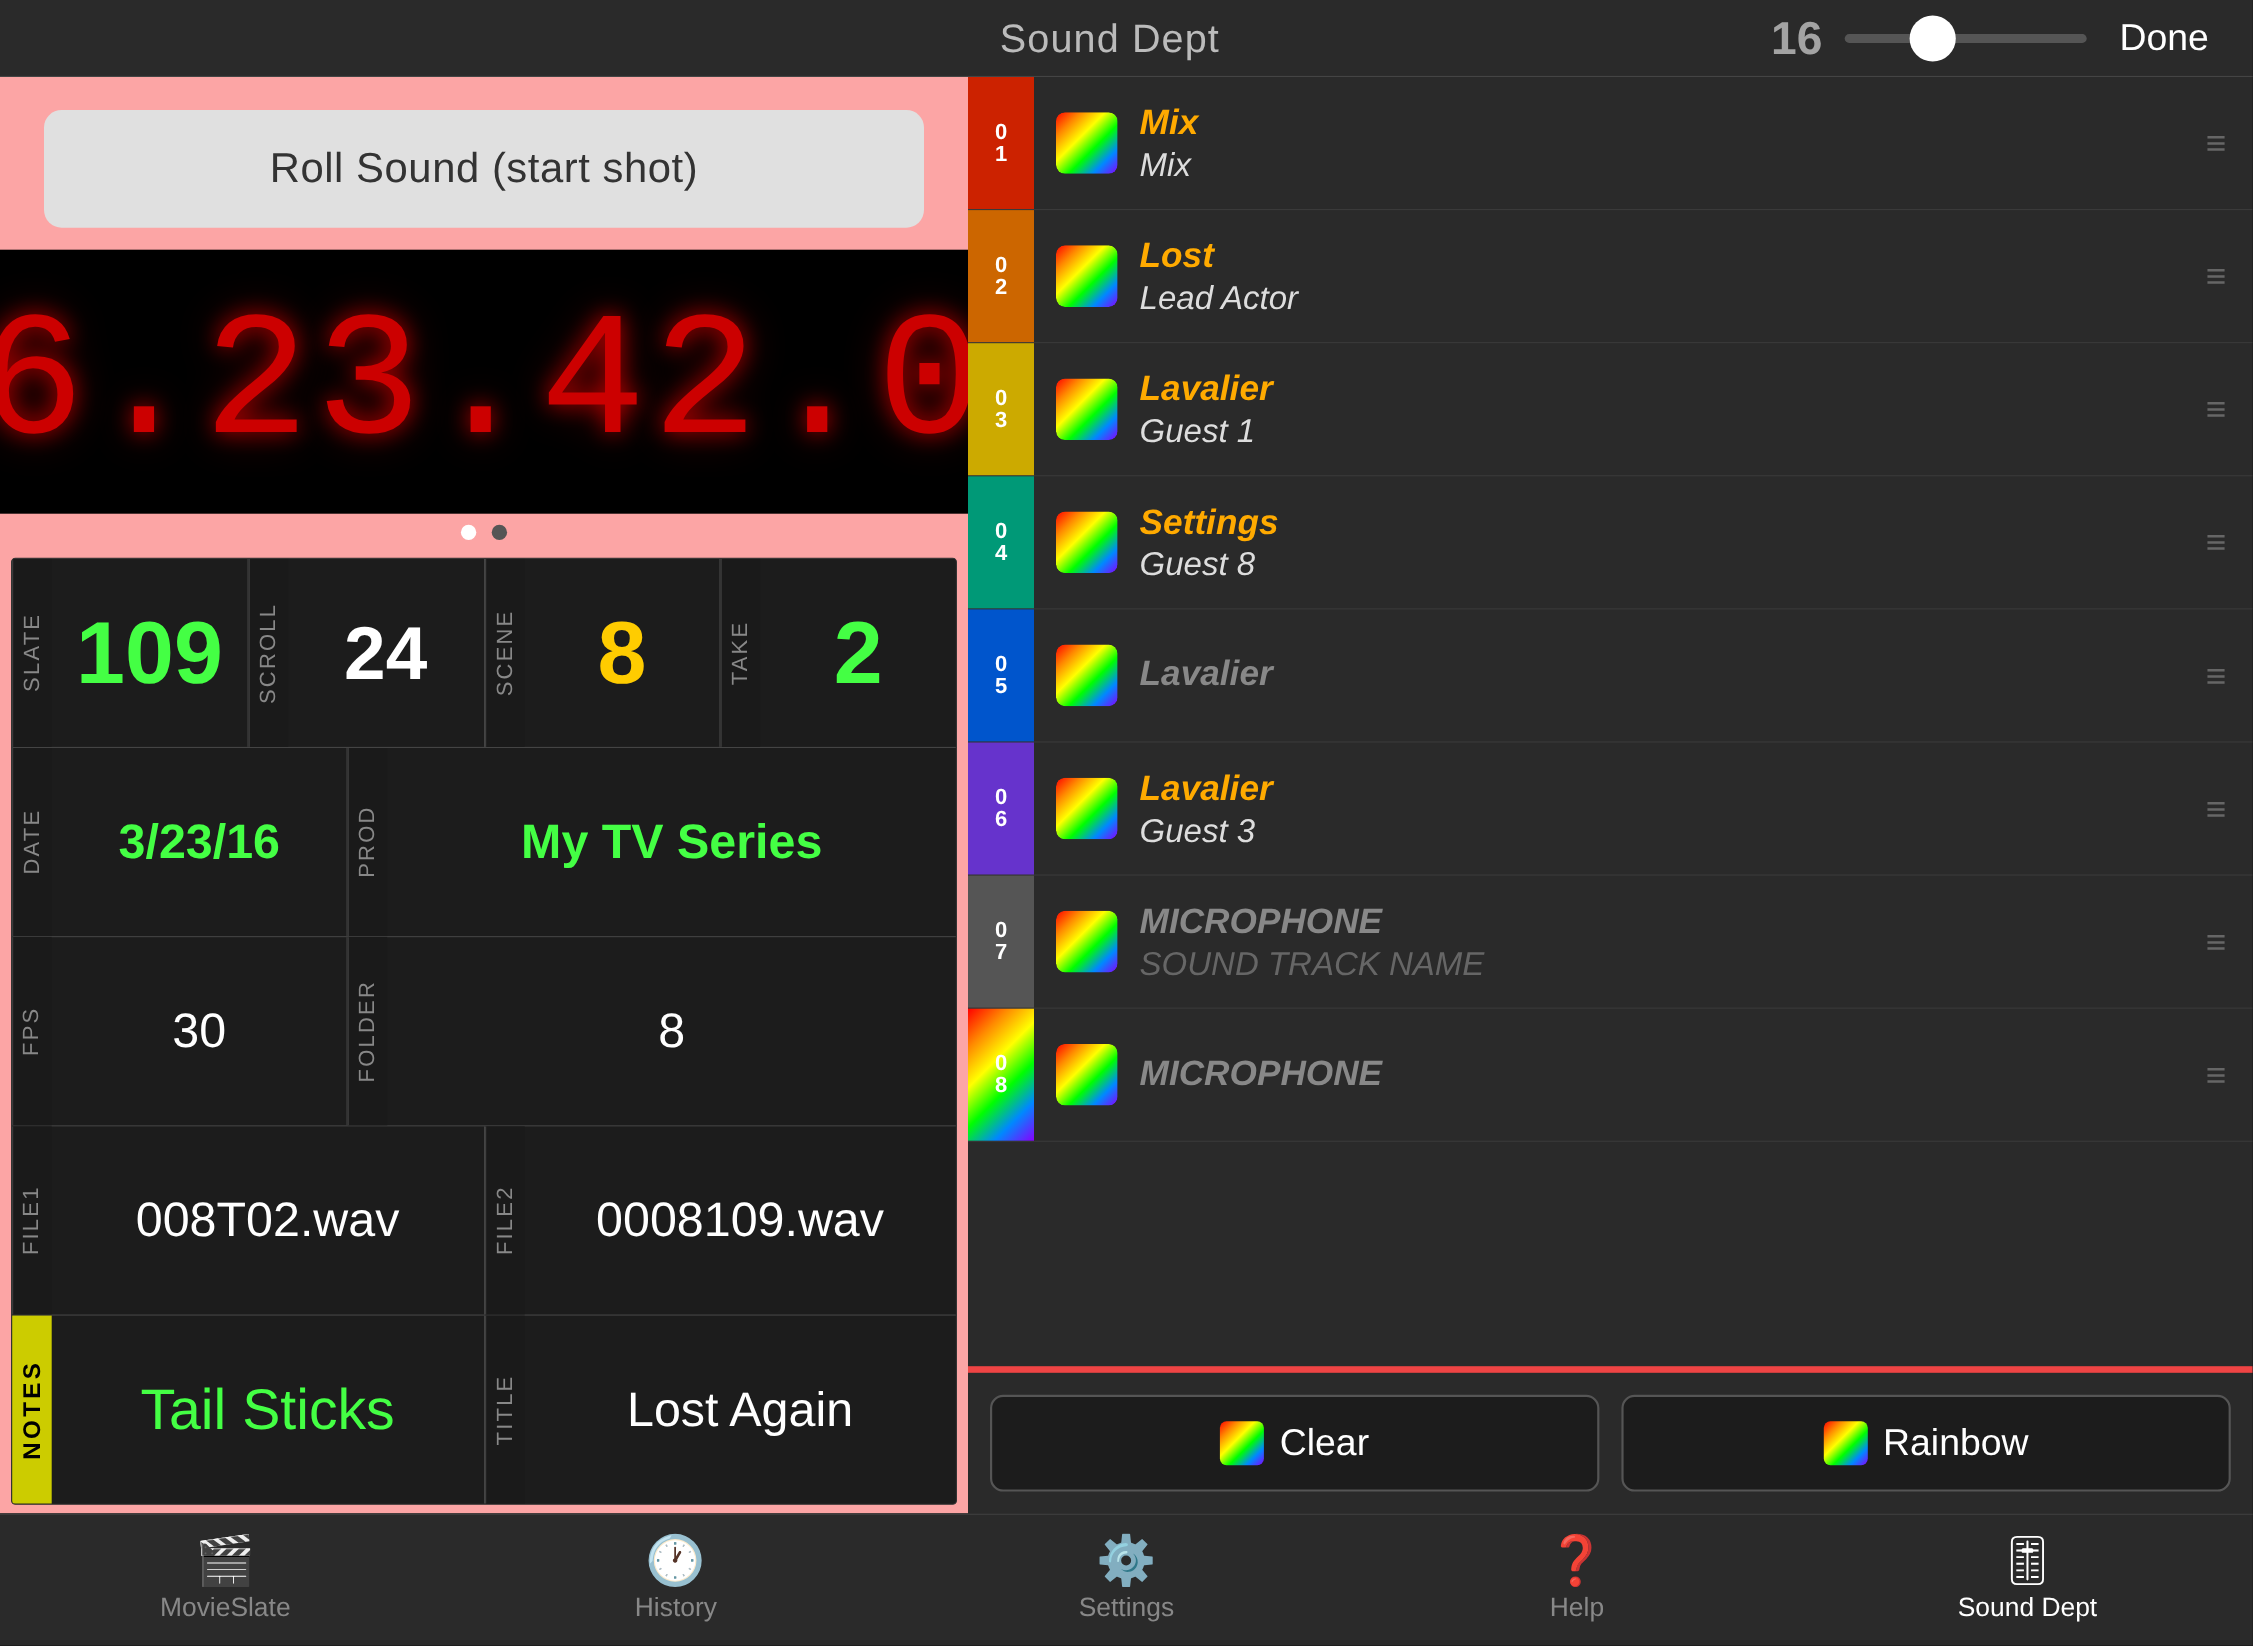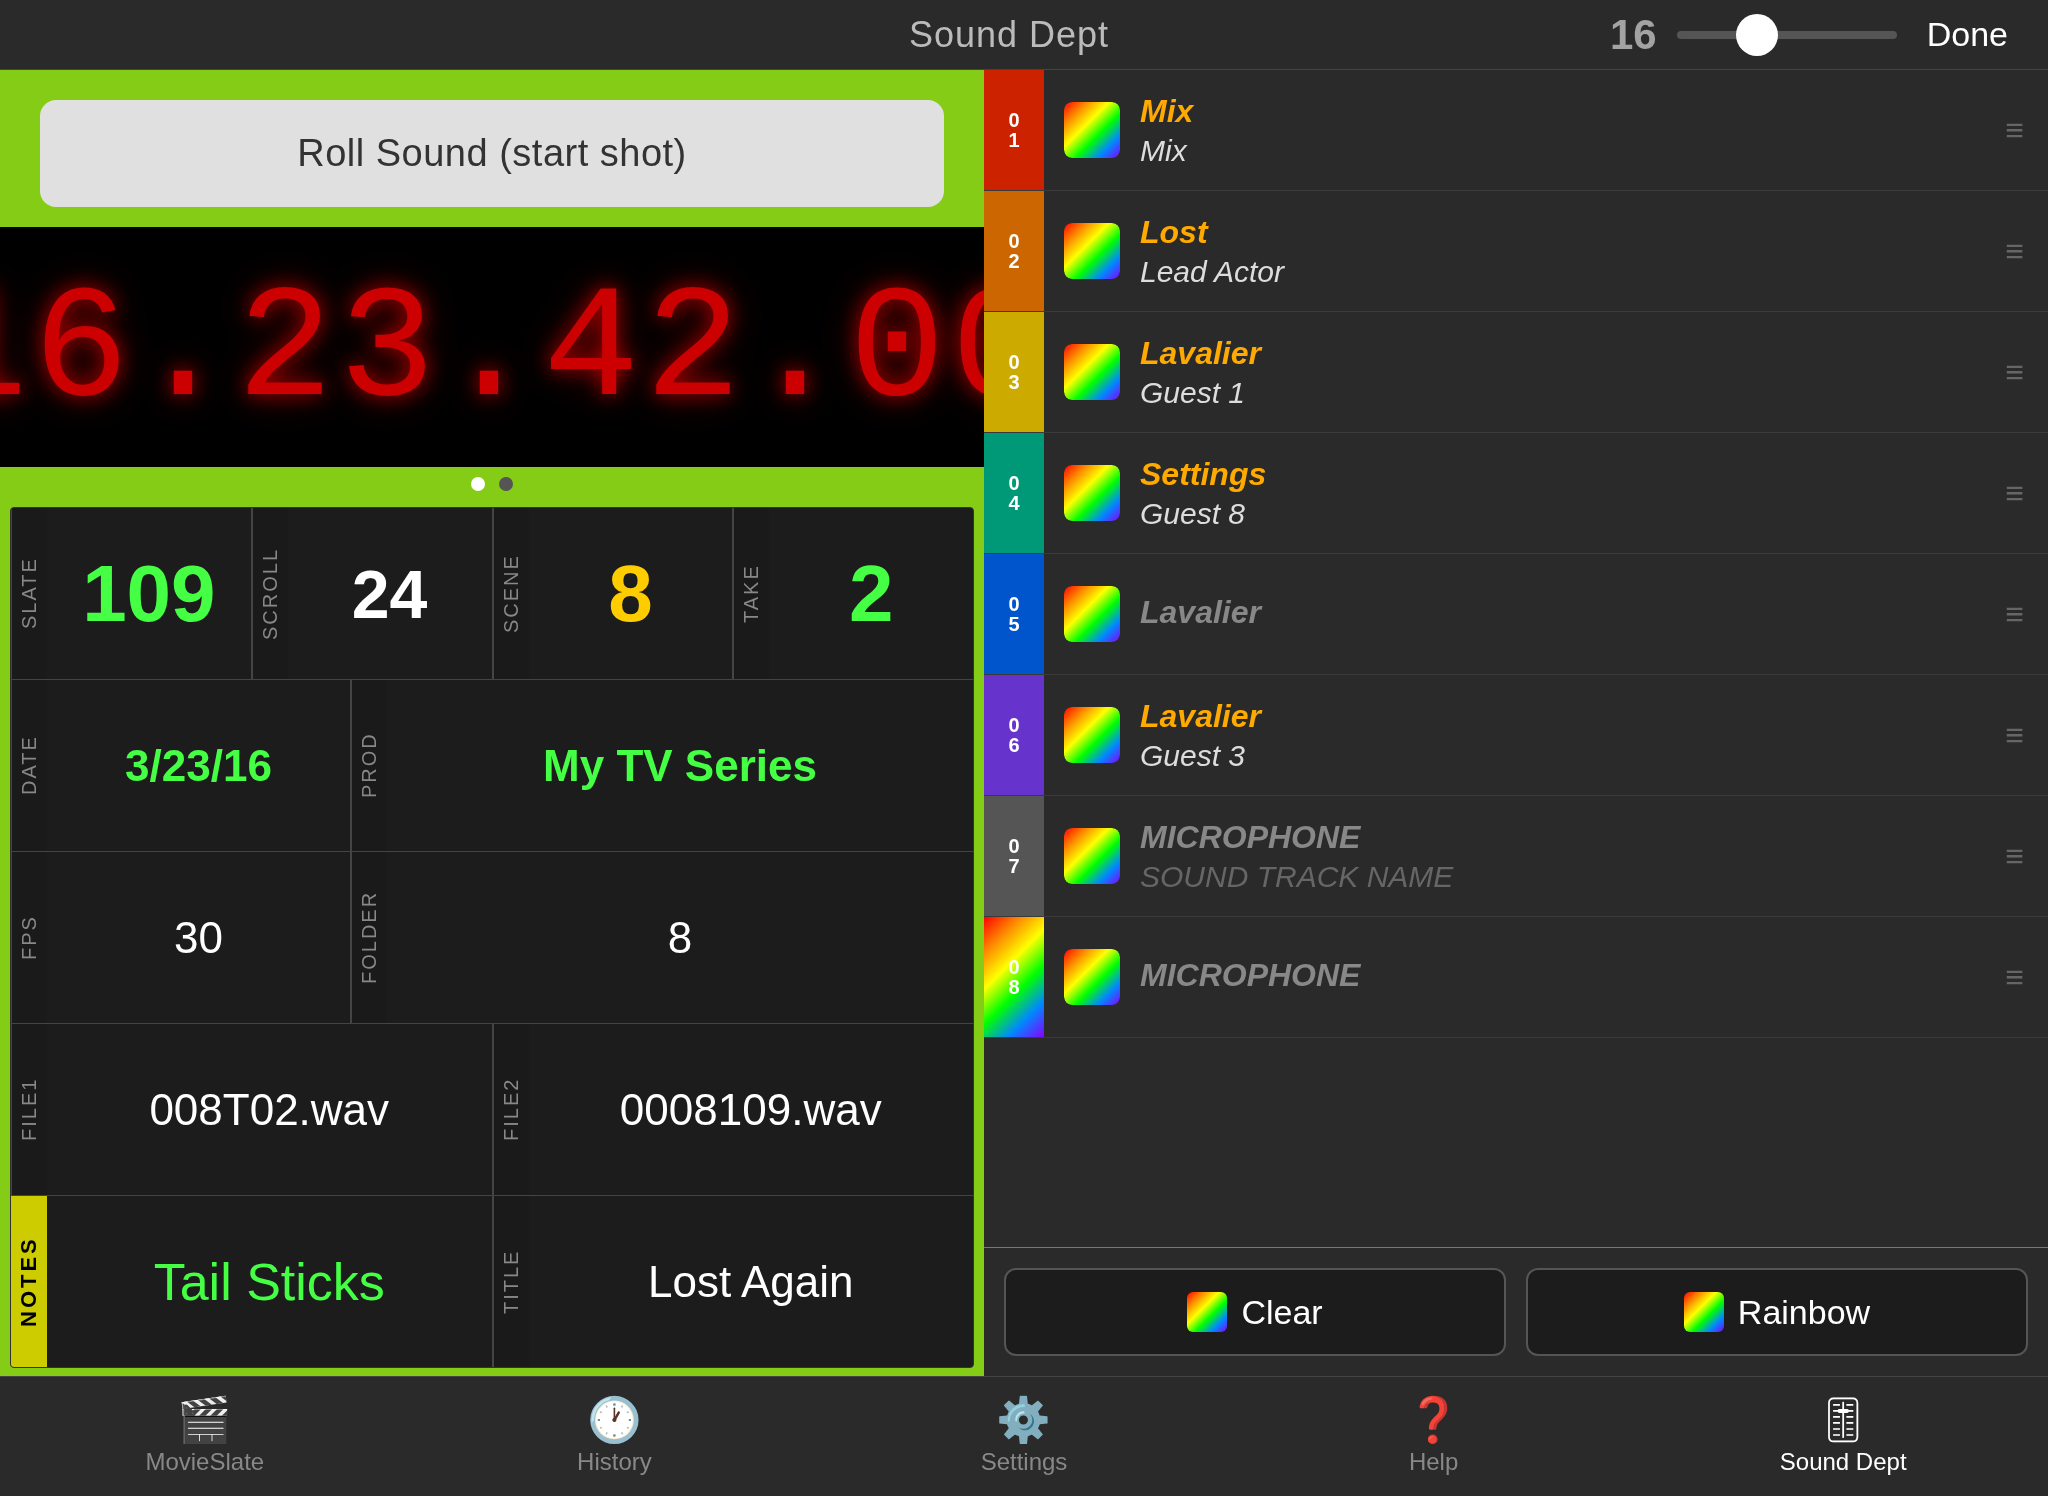--- a/index.html
+++ b/index.html
@@ -78,24 +78,24 @@
 
     
     .main-content {
       flex: 1;
       display: flex;
       overflow: hidden;
     }
 
     
     .left-panel {
-      width: 984px;
+      width: 880px;
       display: flex;
       flex-direction: column;
-      background: #84cc16;
+      background: #fca5a5;
     }
 
     
     .roll-sound-area {
       padding: 30px 40px 20px;
     }
     .roll-sound-btn {
       width: 100%;
       background: #e0e0e0;
       border: none;
@@ -314,21 +314,21 @@
       padding: 0 24px;
       color: #666;
       font-size: 28px;
     }
 
     
     .bottom-buttons {
       display: flex;
       padding: 20px;
       gap: 20px;
-      border-top: 1px solid #ef4444;
+      border-top: 6px solid #ef4444;
     }
     .action-btn {
       flex: 1;
       display: flex;
       align-items: center;
       justify-content: center;
       gap: 14px;
       padding: 22px 20px;
       background: #1c1c1c;
       border: 2px solid #555;

